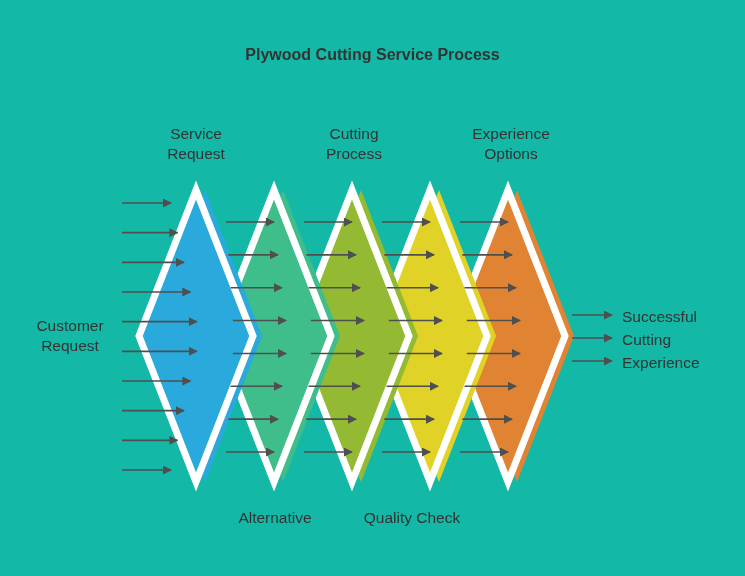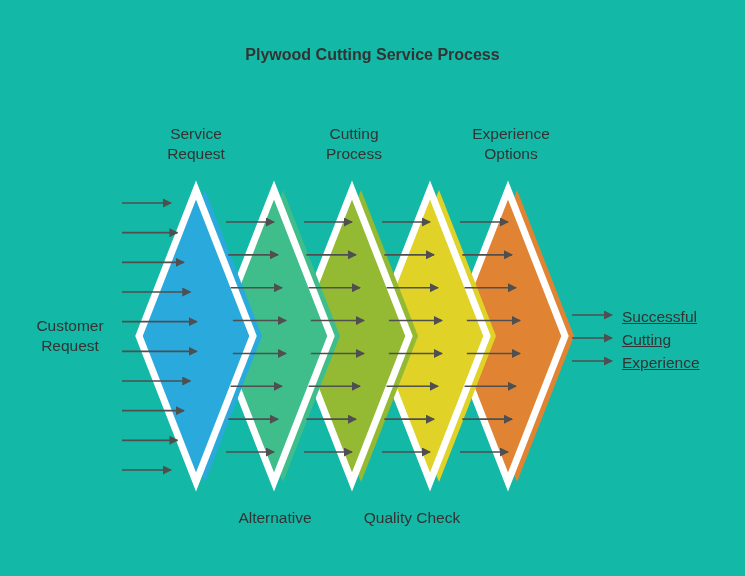--- a/index.html
+++ b/index.html
@@ -130,15 +130,15 @@
       </g>
   </svg>
 
   <div class="lbl" style="left:196px; top:124px; width:96px;">Service Request</div>
   <div class="lbl" style="left:275px; top:508px; width:140px;">Alternative</div>
   <div class="lbl" style="left:354px; top:124px; width:96px;">Cutting Process</div>
   <div class="lbl" style="left:412px; top:508px; width:150px;">Quality Check</div>
   <div class="lbl" style="left:511px; top:124px; width:100px;">Experience Options</div>
 
   <div class="lbl" style="left:70px; top:316px; width:96px;">Customer Request</div>
-  <div class="lbl left-edge" style="left:622px; top:305px; width:100px;text-decoration:underline;">Successful Cutting Experience</div>
+  <div class="lbl left-edge" style="left:622px; top:305px; width:100px;">Successful Cutting Experience</div>
 
 </div>
 
 </body></html>

